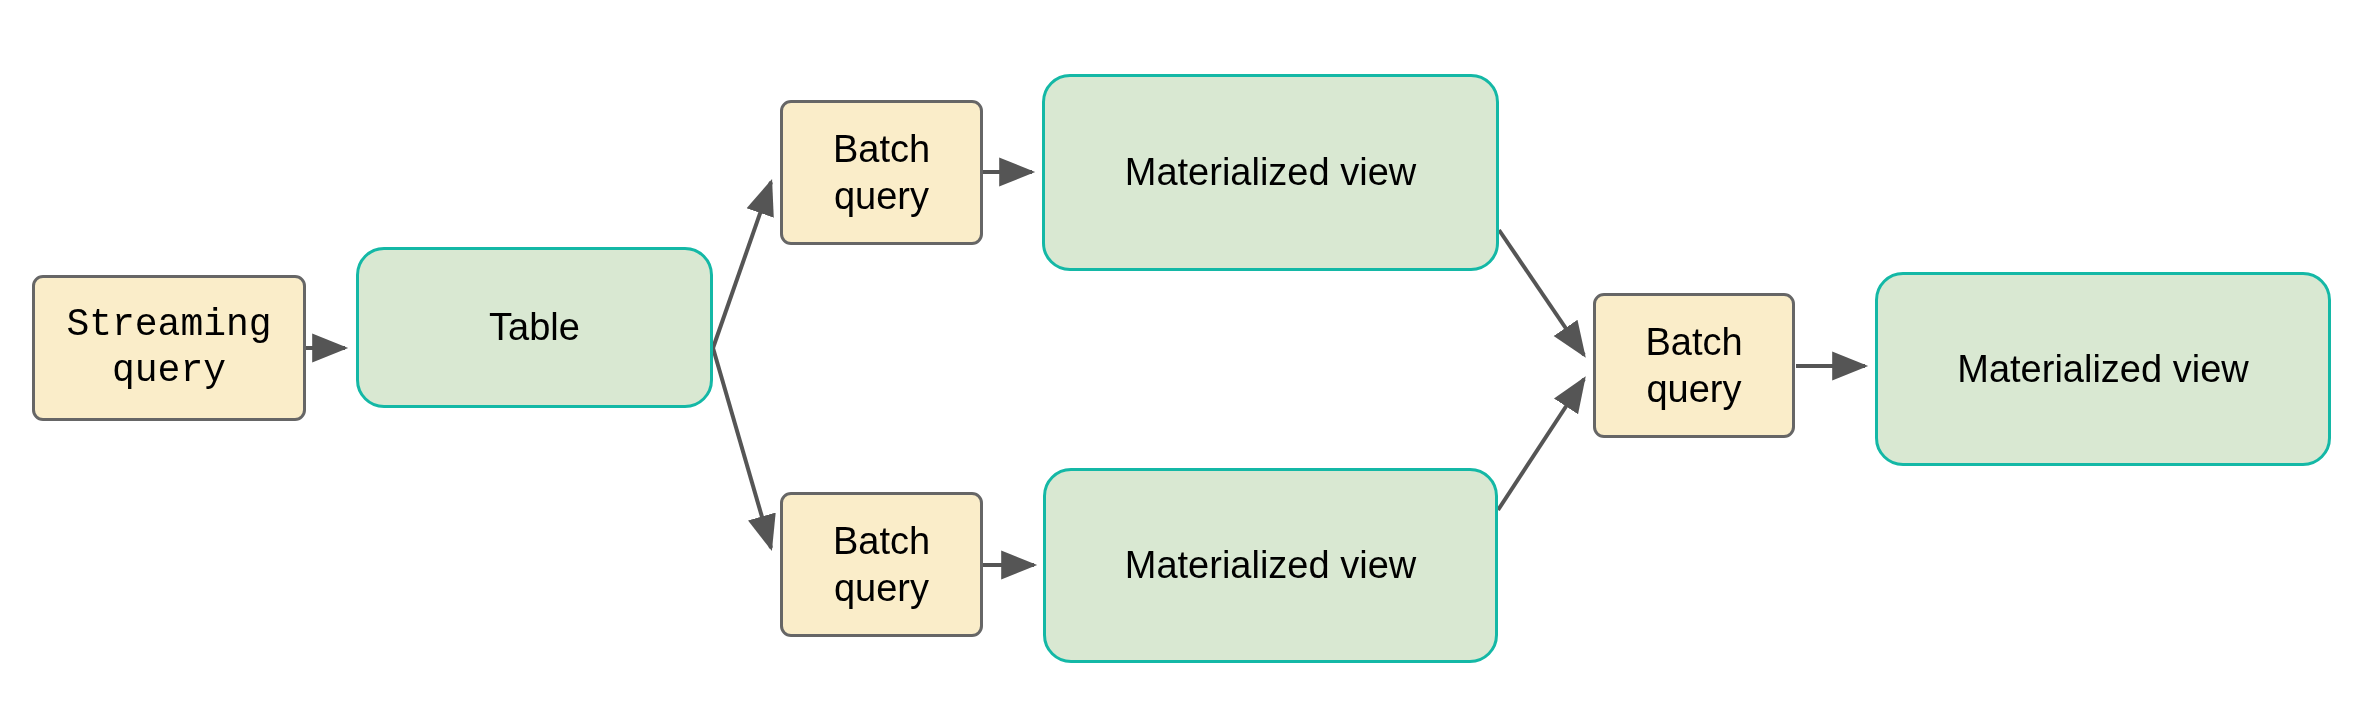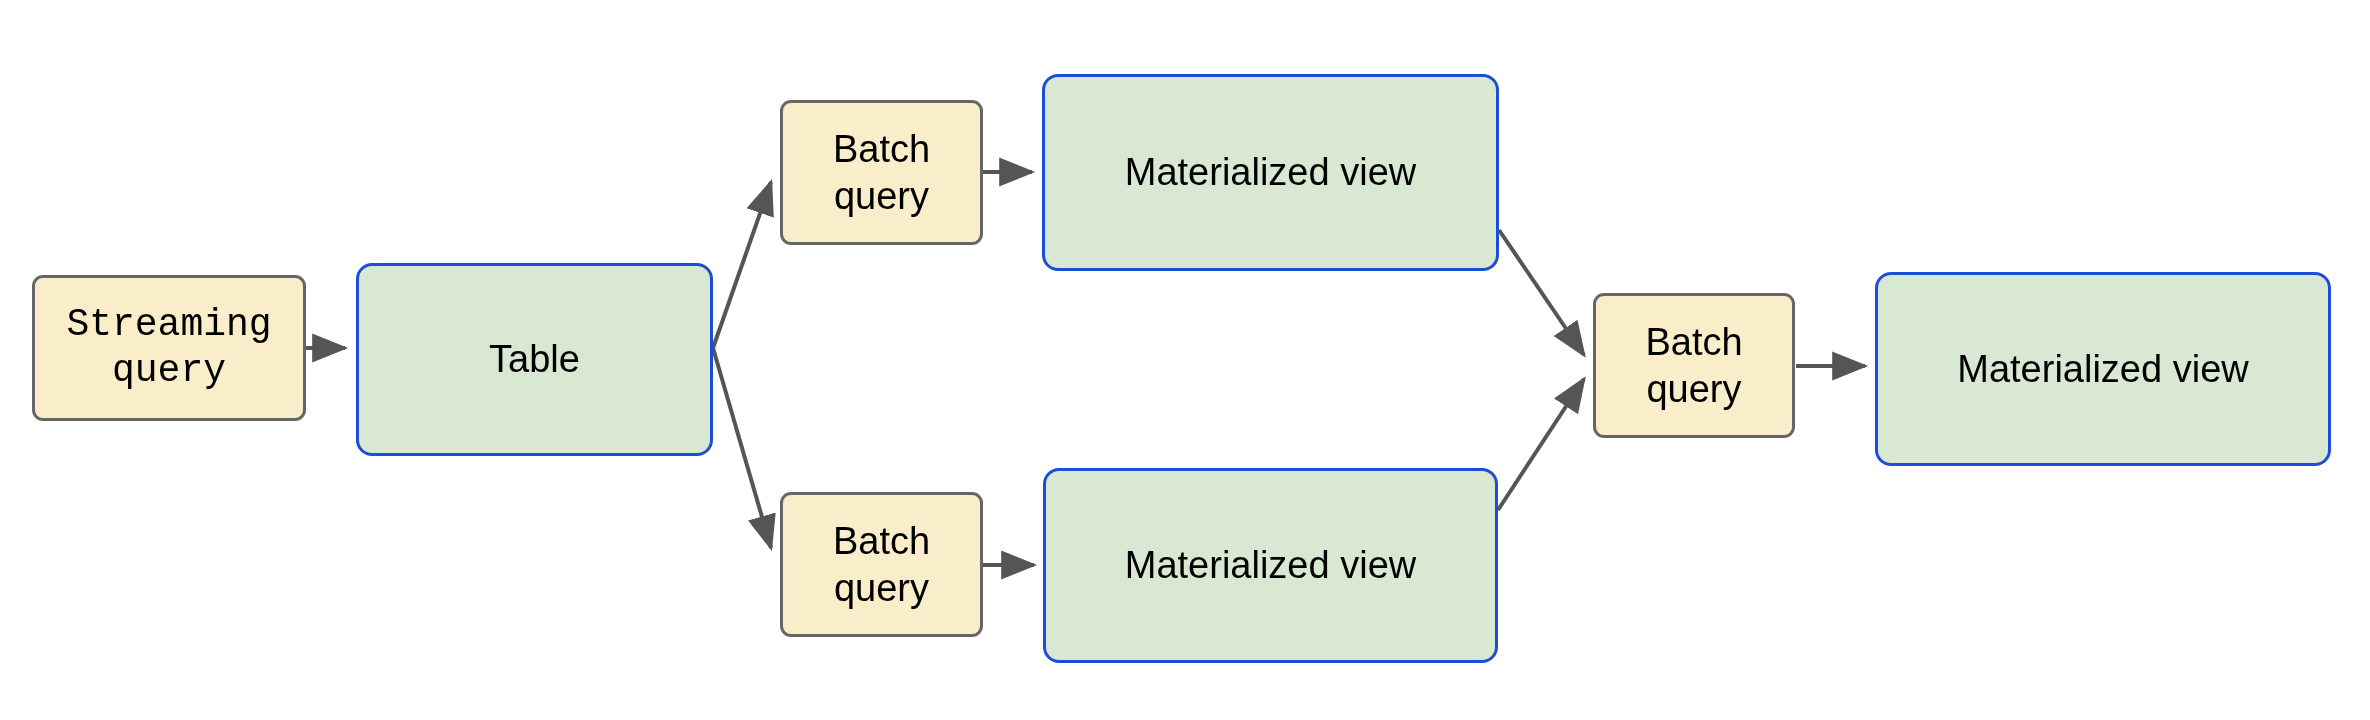--- a/index.html
+++ b/index.html
@@ -37,22 +37,22 @@
     z-index: 2;
   }
   .node-process {
     background: #faedc9;
     border: 3px solid #666666;
     border-radius: 11px;
     font-size: 38px;
   }
   .node-store {
     background: #d9e8d2;
-    border: 3px solid #1d4ed8;
-    border-radius: 16px;
+    border: 3px solid #14b8a6;
+    border-radius: 28px;
     font-size: 38px;
   }
   .node-label {
     display: block;
     width: 100%;
     padding: 0 6px;
     box-sizing: border-box;
   }
 </style>
 </head>
@@ -82,21 +82,21 @@
     <line x1="1498" y1="510" x2="1584" y2="379" stroke="#555555" stroke-width="4" marker-end="url(#arrow)"></line>
 
     <line x1="1796" y1="366" x2="1865" y2="366" stroke="#555555" stroke-width="4" marker-end="url(#arrow)"></line>
   </svg>
 
   <div class="node node-process" style="left:32px; top:275px; width:274px; height:146px;font-family:Liberation Mono, monospace;">
     <span class="node-label">Streaming
 query</span>
   </div>
 
-  <div class="node node-store" style="left:356px; top:263px; width:357px; height:193px;justify-content:center;">
+  <div class="node node-store" style="left:356px; top:247px; width:357px; height:161px;justify-content:center;">
     <span class="node-label">Table</span>
   </div>
 
   <div class="node node-process" style="left:780px; top:100px; width:203px; height:145px;">
     <span class="node-label">Batch
 query</span>
   </div>
 
   <div class="node node-store" style="left:1042px; top:74px; width:457px; height:197px;">
     <span class="node-label">Materialized view</span>

